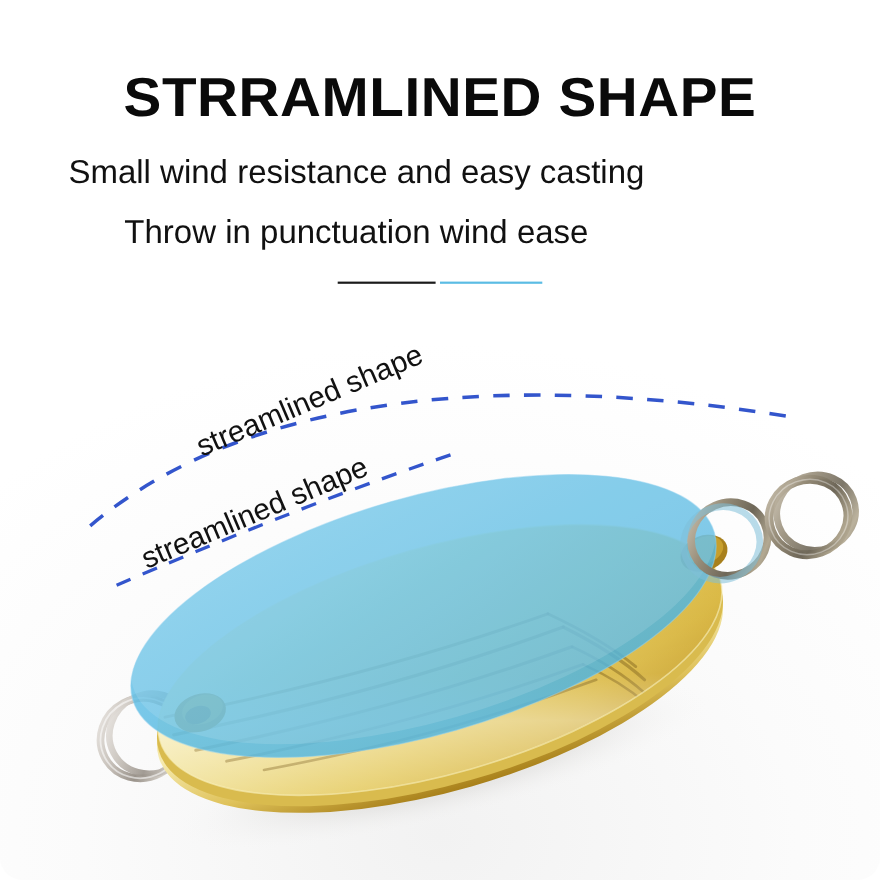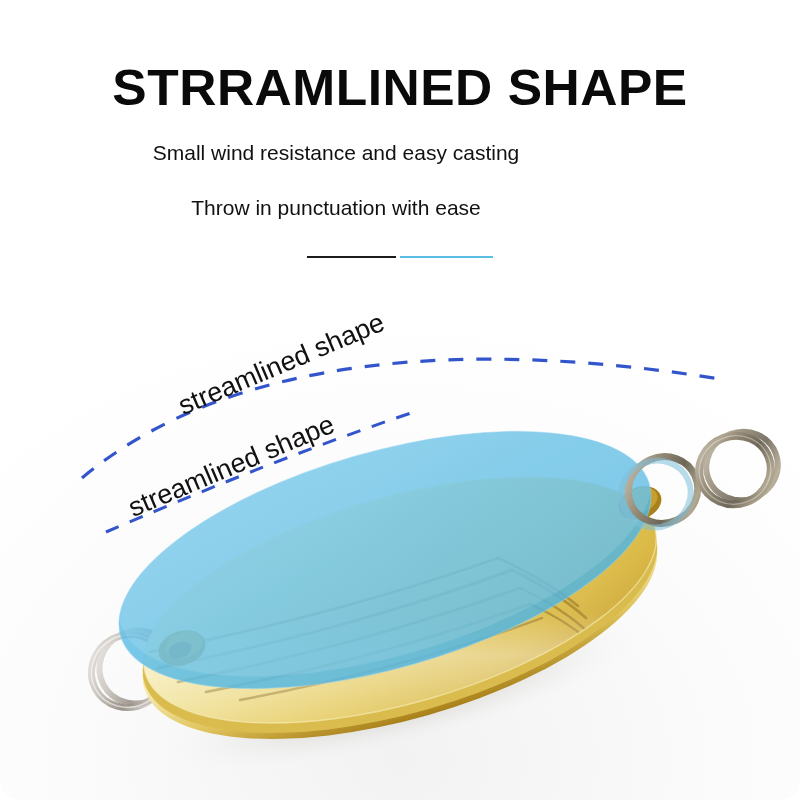--- a/index.html
+++ b/index.html
@@ -38,25 +38,25 @@
     font-family: "Liberation Sans", sans-serif;
     font-size: 50px;
     font-weight: 700;
     letter-spacing: 0.5px;
     color: #0a0a0a;
     line-height: 1;
     transform: scaleX(1.03);
   }
   .subline {
     position: absolute;
-    left: 12px;
+    left: 0;
     width: 648px;
     margin: 0;
     font-family: "Liberation Sans", sans-serif;
-    font-size: 21px;
+    font-size: 30px;
     font-weight: 400;
     color: #111111;
     line-height: 1;
   }
   .subline-1 { top: 142px; }
   .subline-2 { top: 197px; }
 
   
   .divider {
     position: absolute;
@@ -116,21 +116,21 @@
   }
 </style>
 </head>
 <body>
 
 <div id="stage">
 
   <div class="header-block">
     <h1 class="headline">STRRAMLINED SHAPE</h1>
     <p class="subline subline-1">Small wind resistance and easy casting</p>
-    <p class="subline subline-2">Throw in punctuation with ease</p>
+    <p class="subline subline-2">Throw in punctuation wind ease</p>
   </div>
 
   <div class="divider">
     <span class="divider-dark"></span>
     <span class="divider-gap"></span>
     <span class="divider-blue"></span>
   </div>
 
   <div class="scene">
 

